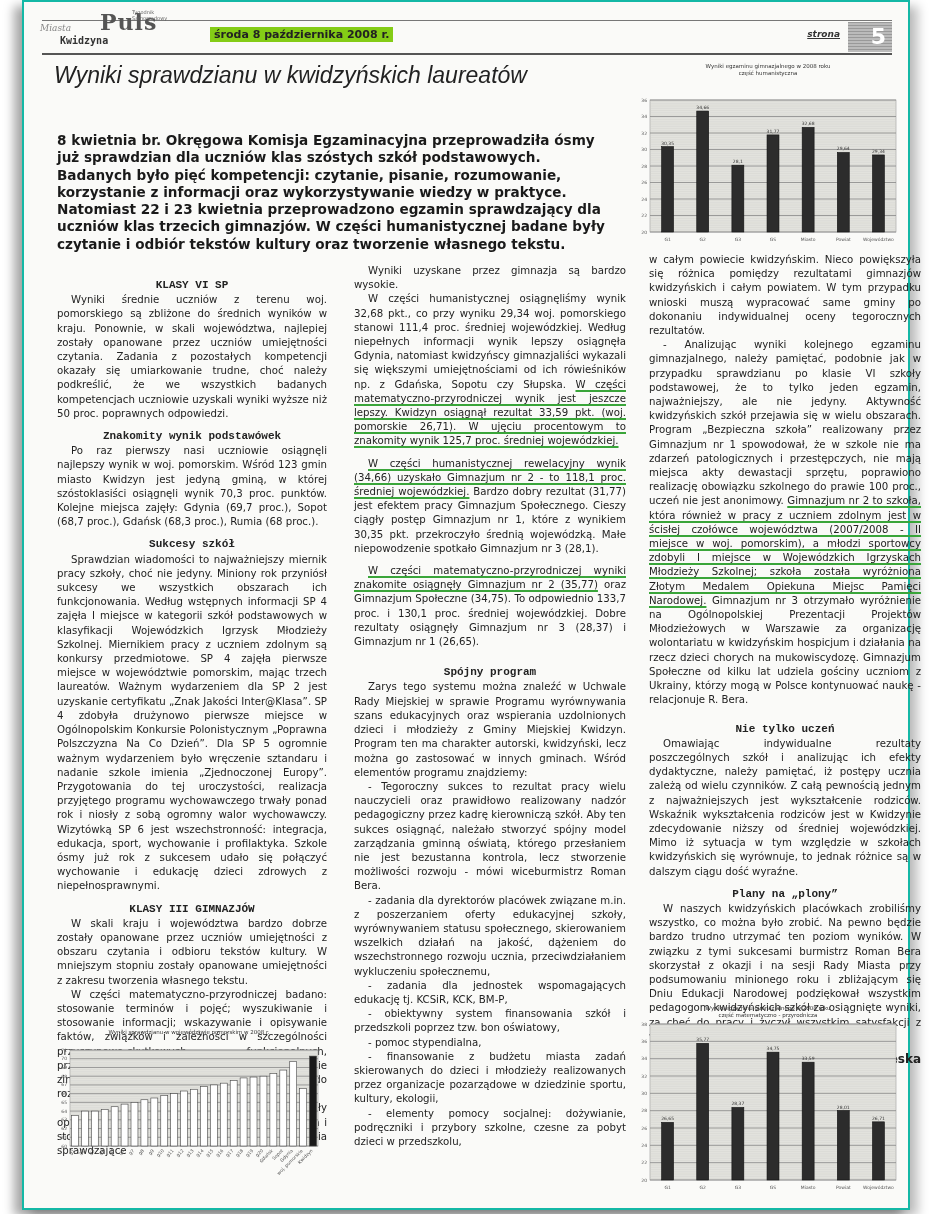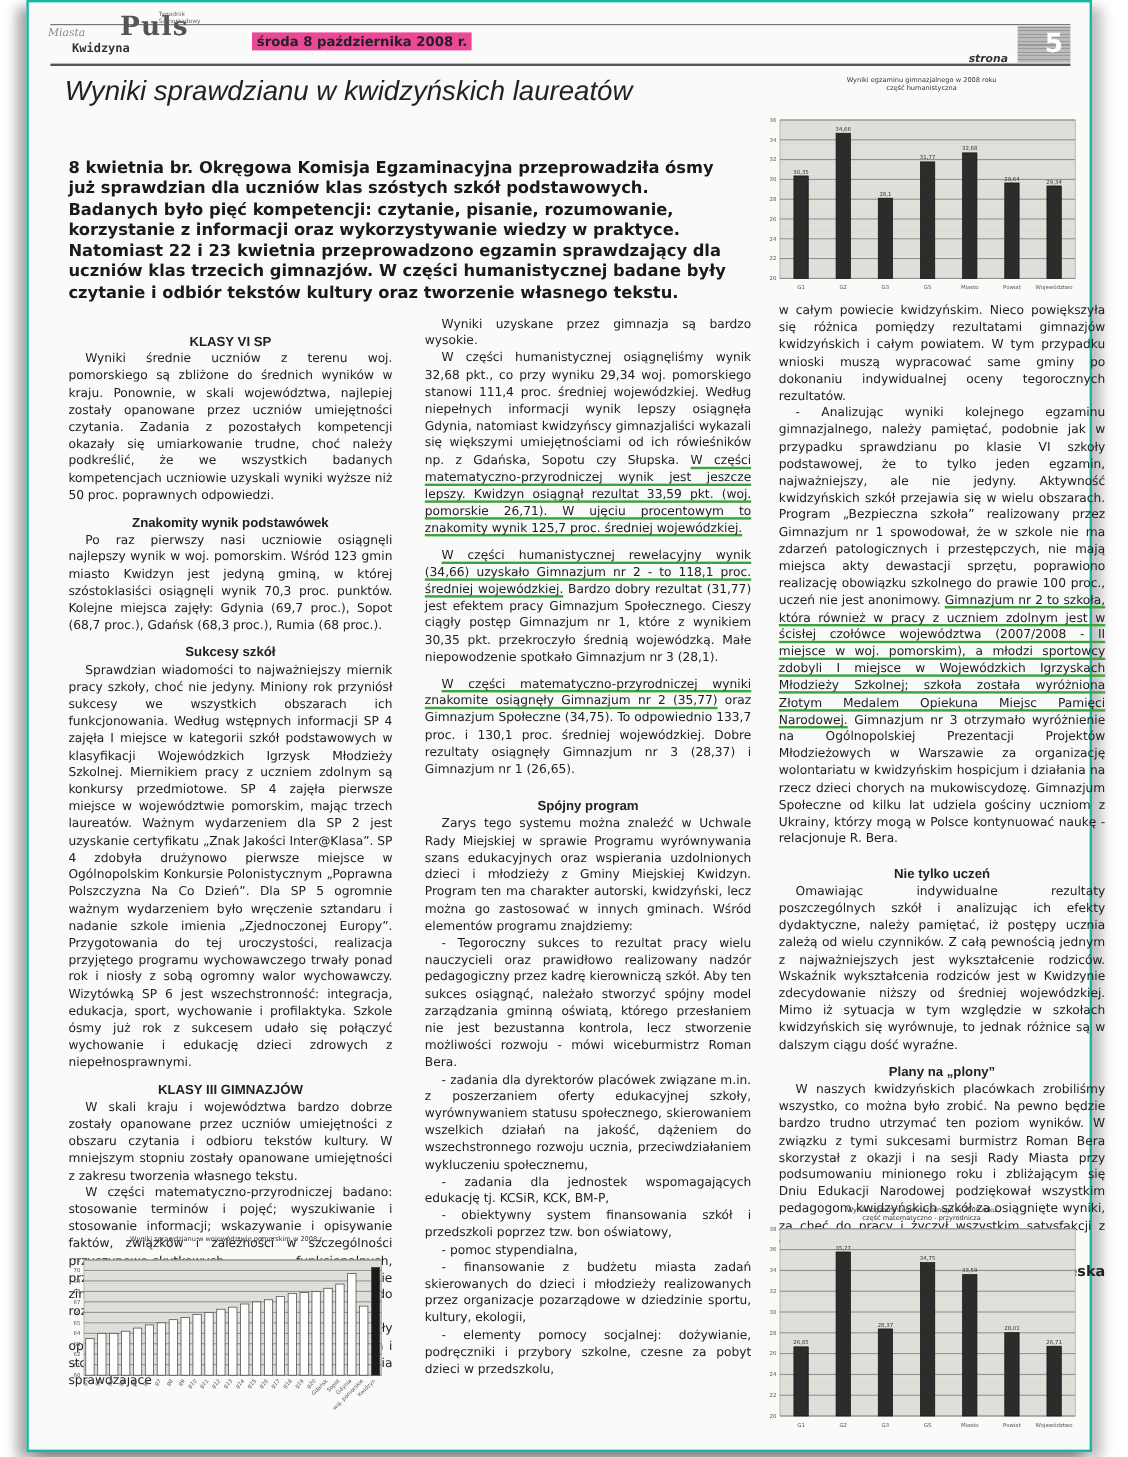--- a/index.html
+++ b/index.html
@@ -4,30 +4,30 @@
 <style>
   html, body { margin:0; padding:0; }
   body { width:940px; height:1214px; background:#ffffff; position:relative; overflow:hidden; font-family:"DejaVu Serif", serif; color:#1a1a1a; }
   .page { position:absolute; left:22px; top:0px; width:888px; height:1210px; background:#fafaf8; border:2px solid #14b8a6; box-shadow: -8px 6px 10px rgba(0,0,0,0.35), 8px 6px 10px rgba(0,0,0,0.25); box-sizing:border-box; }
   .masthead { position:absolute; left:18px; top:18px; width:850px; height:32px; border-top:1px solid #777; border-bottom:2px solid #555; }
   .logo { position:absolute; left:-2px; top:-14px; width:150px; height:46px; }
   .logo .puls { position:absolute; left:60px; top:2px; font-family:"DejaVu Serif", serif; font-weight:bold; font-size:22px; color:#555; letter-spacing:1px; }
   .logo .kw { position:absolute; left:20px; top:28px; font-family:"DejaVu Sans Mono", monospace; font-size:10px; font-weight:bold; color:#333; }
   .logo .tiny { position:absolute; left:92px; top:2px; font-size:5px; color:#666; font-family:"DejaVu Sans", sans-serif; line-height:6px; }
   .logo .miasto { position:absolute; left:0px; top:16px; font-size:9px; color:#888; font-family:"DejaVu Serif", serif; font-style:italic; }
-  .date { position:absolute; left:168px; top:6px; font-family:"DejaVu Sans", sans-serif; font-size:11px; font-weight:bold; color:#222; background:#ec4899; padding:1px 4px; }
-  .strona { position:absolute; right:52px; top:24px; font-family:"DejaVu Sans", sans-serif; font-size:9px; font-weight:bold; font-style:italic; color:#333; }
+  .date { position:absolute; left:168px; top:6px; font-family:"DejaVu Sans", sans-serif; font-size:11px; font-weight:bold; color:#222; background:#84cc16; padding:1px 4px; }
+  .strona { position:absolute; right:52px; top:8px; font-family:"DejaVu Sans", sans-serif; font-size:9px; font-weight:bold; font-style:italic; color:#333;text-decoration:underline; }
   .pagenum { position:absolute; right:0px; top:1px; width:44px; height:30px; background:repeating-linear-gradient(0deg,#bbb 0 2px,#999 2px 3px); color:#fff; font-family:"DejaVu Sans", sans-serif; font-size:22px; font-weight:bold; text-align:right; padding-right:6px; box-sizing:border-box; line-height:30px; }
   .kicker { position:absolute; left:30px; top:60px; font-family:"Liberation Sans", sans-serif; font-style:italic; font-size:23px; color:#222; }
   .headline { position:absolute; left:28px; top:85px; font-family:"Liberation Sans", sans-serif; font-style:italic; font-weight:900; font-size:37px; letter-spacing:1px; color:#111; }
   .lead { position:absolute; left:33px; top:130px; width:560px; font-family:"DejaVu Sans", sans-serif; font-weight:bold; font-size:13.6px; line-height:17.3px; color:#1a1a1a; }
   .col { position:absolute; font-family:"DejaVu Sans", sans-serif; font-size:10.2px; line-height:14.2px; color:#222; text-align:justify; }
   .col p { margin:0; text-indent:14px; }
   .col p.noind { text-indent:0; }
-  .col h3 { margin:8px 0 1px 0; text-align:center; font-size:11px; font-weight:bold; font-family:Liberation Sans, sans-serif; }
+  .col h3 { margin:8px 0 1px 0; text-align:center; font-size:11px; font-weight:bold; font-family:Liberation Mono, monospace; }
   .col1 { left:33px; top:268px; width:270px; }
   .col2 { left:330px; top:262px; width:272px; }
   .col3 { left:625px; top:251px; width:272px; }
   .hl { text-decoration: underline; text-decoration-color:#3aa53a; text-decoration-thickness:2px; text-underline-offset:2px; }
   .sign { text-align:right; font-weight:bold; font-size:12px; margin-top:8px; }
   .chartbox { position:absolute; }
   .chartbox svg { display:block; }
   .chart-title { font-family:"DejaVu Sans", sans-serif; font-size:5.5px; fill:#333; }
   .tick { font-family:"DejaVu Sans", sans-serif; font-size:4.5px; fill:#555; }
   .vlabel { font-family:"DejaVu Sans", sans-serif; font-size:4.5px; fill:#333; }

